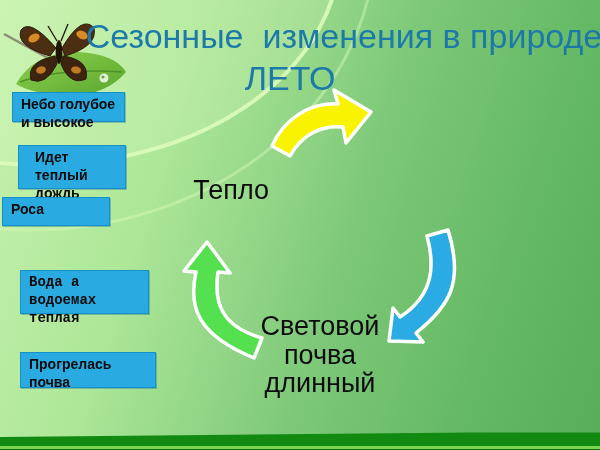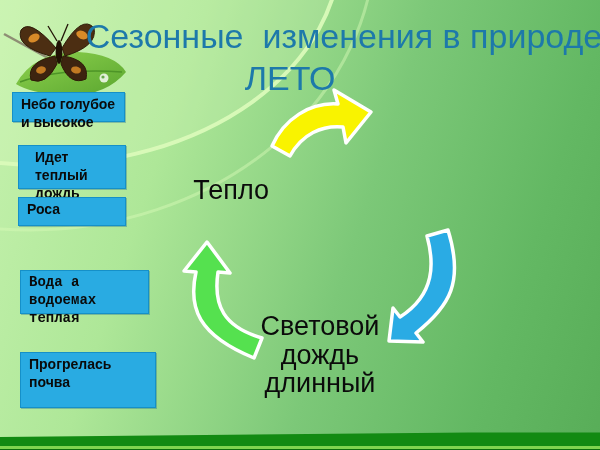--- a/index.html
+++ b/index.html
@@ -21,23 +21,23 @@
     text-align:center;font-size:34px;font-weight:400;color:#1d79aa;
   }
   .fact-box{
     position:absolute;z-index:3;background:#29abe2;border:1px solid #1590c8;
     color:#0a0a0a;font-weight:bold;font-size:14px;line-height:18px;
     padding:2px 6px 2px 8px;box-sizing:border-box;
     box-shadow:1px 1px 0 rgba(20,100,150,.35);
   }
   .fb1{left:12px;top:92px;width:113px;height:30px;}
   .fb2{left:18px;top:145px;width:108px;height:44px;padding-left:16px;}
-  .fb3{left:18px;top:197px;width:108px;height:29px;}
+  .fb3{left:2px;top:197px;width:108px;height:29px;}
   .fb4{left:20px;top:270px;width:129px;height:44px;font-family:Liberation Mono, monospace;}
-  .fb5{left:20px;top:352px;width:136px;height:56px;}
+  .fb5{left:20px;top:352px;width:136px;height:36px;}
   .cycle-label{
     position:absolute;z-index:4;color:#0b0b0b;font-size:27px;line-height:1.06;
   }
   .cl-teplo{left:174px;top:176px;width:95px;text-align:right;}
   .cl-solnce{left:370px;top:147px;width:104px;text-align:center;}
   .cl-svet{left:256px;top:312px;width:128px;text-align:center;}
   .arrows{position:absolute;left:0;top:0;z-index:3;pointer-events:none;}
 </style>
 </head>
 <body>
@@ -93,21 +93,21 @@
     <span>Роса</span>
   </div>
   <div class="fact-box fb4">
     <span>Вода а водоемах теплая</span>
   </div>
   <div class="fact-box fb5">
     <span>Прогрелась почва</span>
   </div>
 
   <div class="cycle-label cl-teplo">Тепло</div>
-  <div class="cycle-label cl-svet">Световой дождь длинный</div>
+  <div class="cycle-label cl-svet">Световой почва длинный</div>
 
   <svg class="arrows" width="600" height="450" viewBox="0 0 600 450">
     <path d="M272,146 C284,119 310,102 338,104 L334,90 L371,112 L346,143 L343,127 C322,125 302,134 290,156 Z" fill="#f9f300" stroke="#ffffff" stroke-width="3.5" stroke-linejoin="round"></path>
     <path d="M448,230 C464,282 450,306 416,333 L423,342 L389,341 L393,308 L400,317 C436,294 434,262 427,236 Z" fill="#2aabe4" stroke="#ffffff" stroke-width="3.5" stroke-linejoin="round"></path>
     <path d="M254,358 C198,335 188,308 196,272 L184,271 L207,242 L230,273 L218,272 C213,306 224,327 262,338 Z" fill="#55e14f" stroke="#ffffff" stroke-width="3.5" stroke-linejoin="round"></path>
   </svg>
 
 </div>
 
 </body></html>

